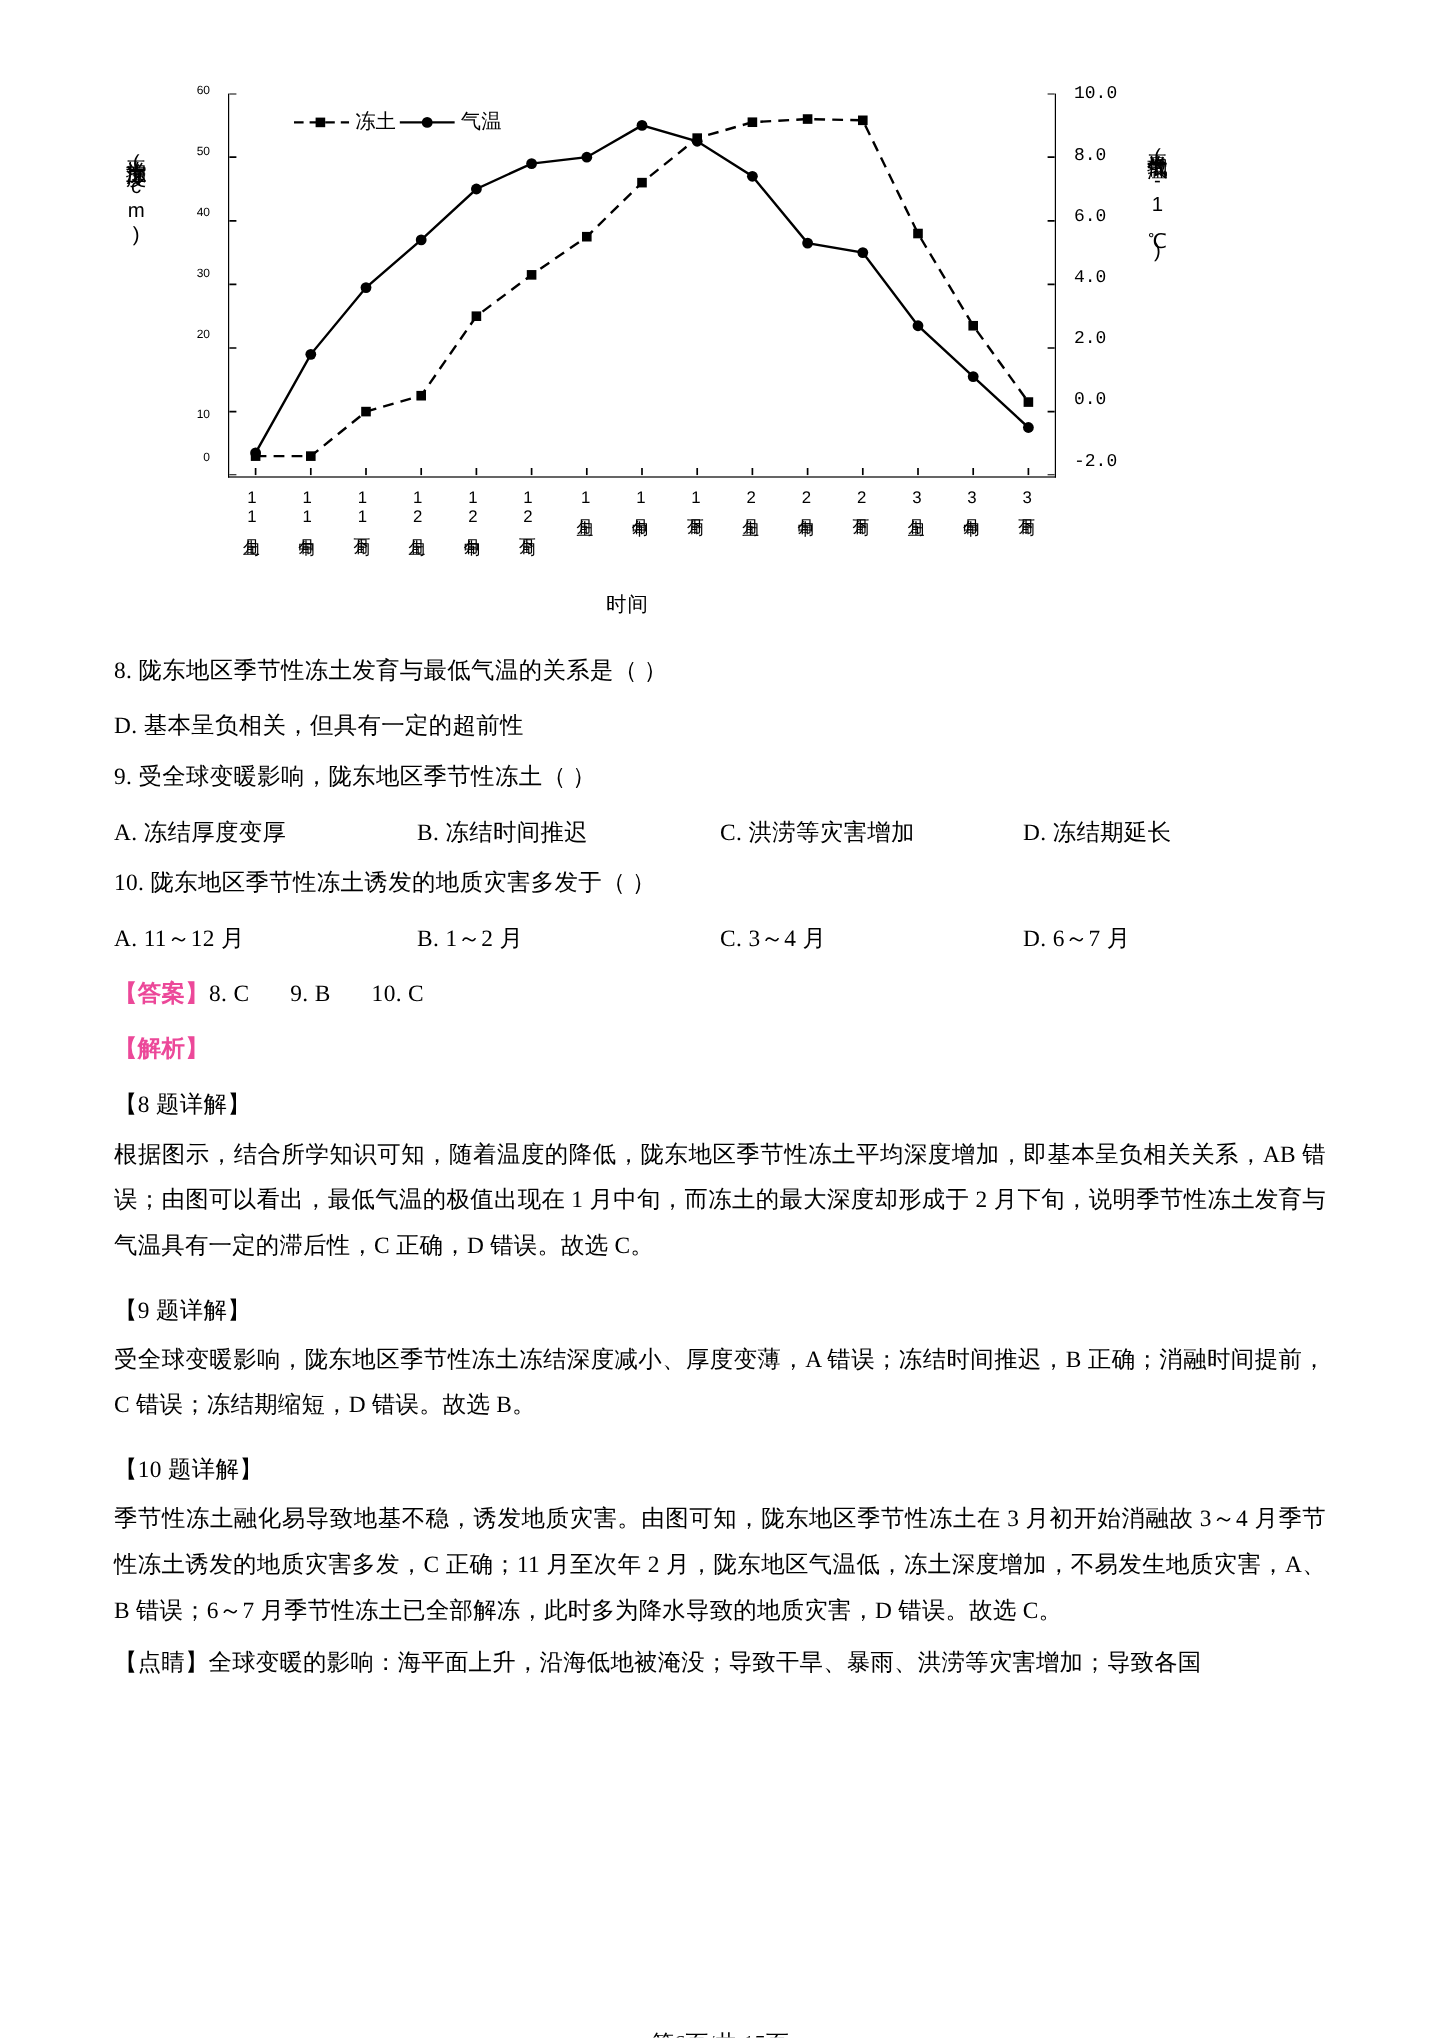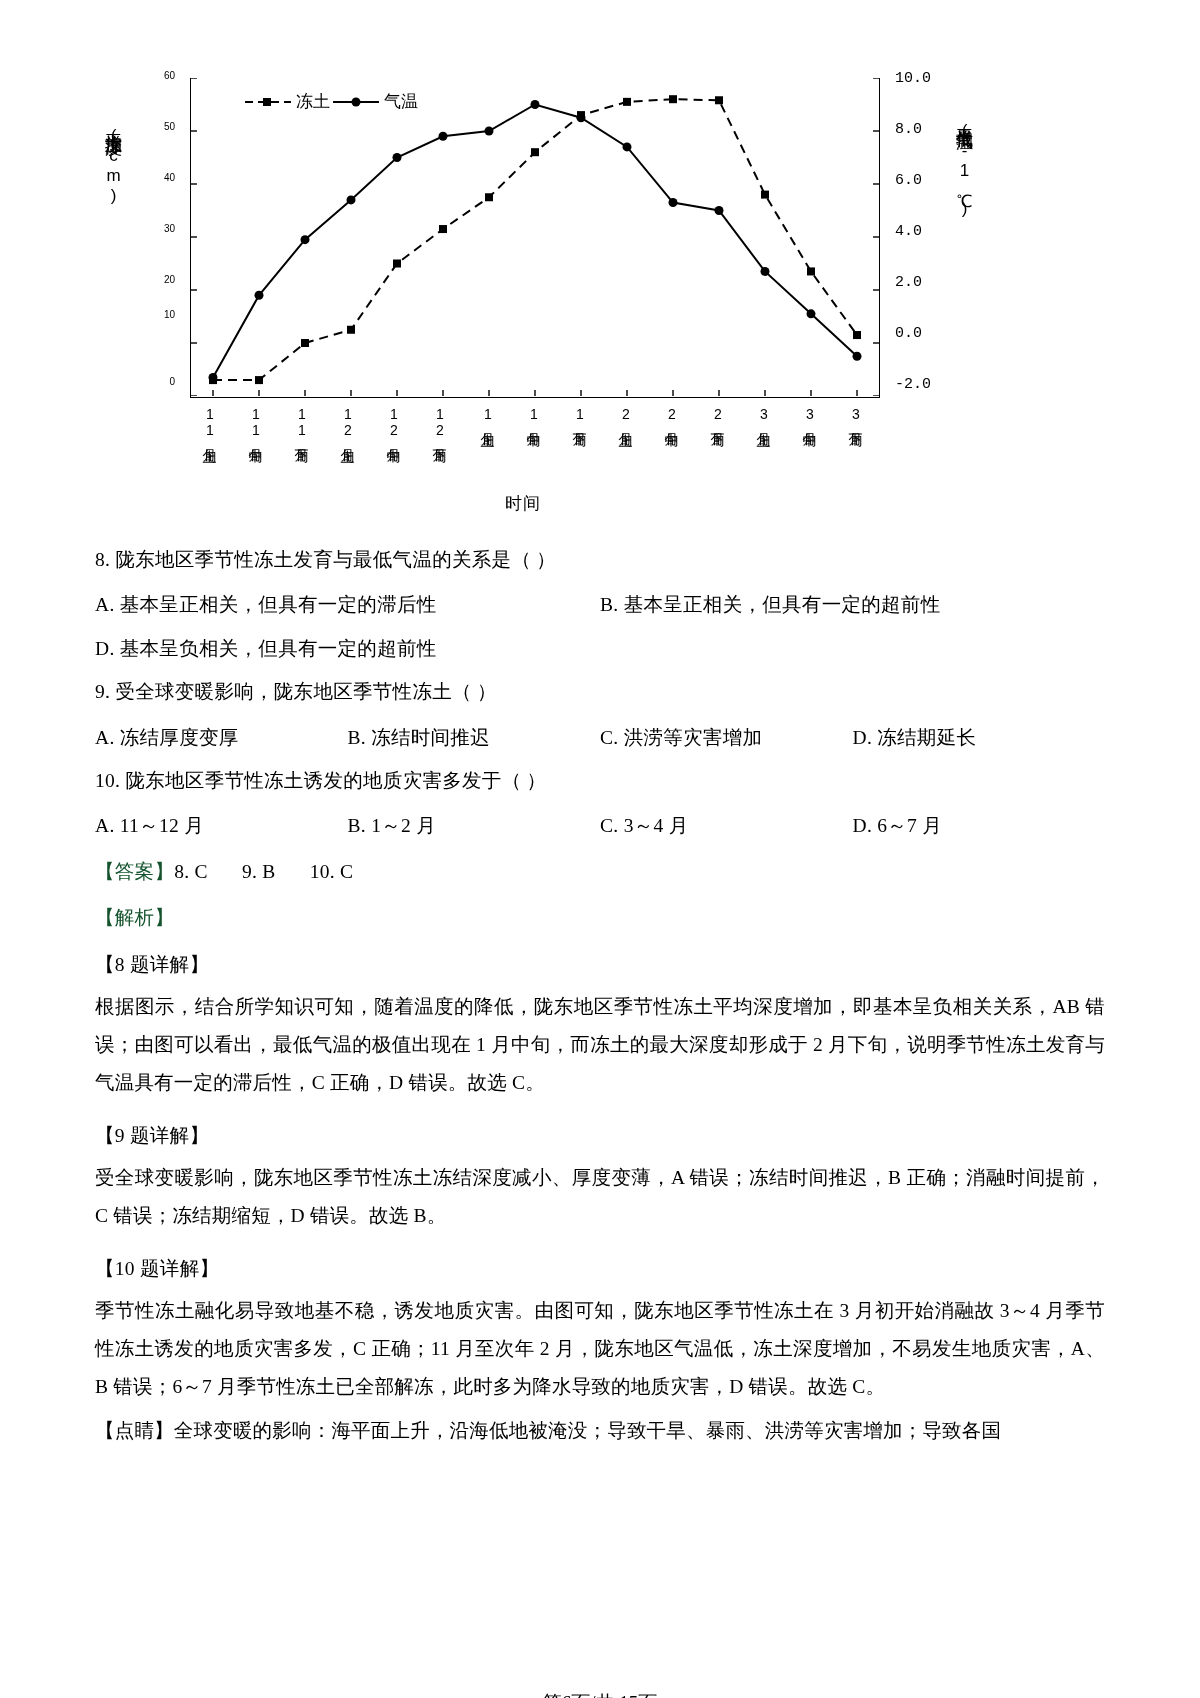--- a/index.html
+++ b/index.html
@@ -118,21 +118,21 @@
     margin-top: 17px;
     letter-spacing: 0.3px;
   }
   .opts.two > div { width: 50%; }
   .opts.four > div { width: 25%; }
   .ans {
     font-size: 19.5px;
     margin-top: 19px;
     letter-spacing: 0.3px;
   }
-  .blue { color: #14532d; }
+  .blue { color: #ec4899; font-weight: bold; }
   .ans .sp { display: inline-block; width: 34px; }
   .head {
     font-size: 19.5px;
     margin-top: 20px;
     letter-spacing: 0.3px;
   }
   .para {
     font-size: 19.5px;
     line-height: 1.95;
     margin-top: 10px;
@@ -156,21 +156,21 @@
   <div class="figure">
 
     <div class="y-left-title">平均冻土深度(cm)</div>
     <div class="y-right-title">平均最低气温(-1℃)</div>
 
     <div class="ytick" style="left:30px; top:10px;">60</div>
     <div class="ytick" style="left:30px; top:61px;">50</div>
     <div class="ytick" style="left:30px; top:112px;">40</div>
     <div class="ytick" style="left:30px; top:163px;">30</div>
     <div class="ytick" style="left:30px; top:214px;">20</div>
-    <div class="ytick" style="left:30px; top:249px;">10</div>
+    <div class="ytick" style="left:30px; top:280px;">10</div>
     <div class="ytick" style="left:30px; top:316px;">0</div>
 
     <div class="ytick-r" style="left:790px; top:10px;">10.0</div>
     <div class="ytick-r" style="left:790px; top:61px;">8.0</div>
     <div class="ytick-r" style="left:790px; top:112px;">6.0</div>
     <div class="ytick-r" style="left:790px; top:163px;">4.0</div>
     <div class="ytick-r" style="left:790px; top:214px;">2.0</div>
     <div class="ytick-r" style="left:790px; top:265px;">0.0</div>
     <div class="ytick-r" style="left:790px; top:316px;">-2.0</div>
 
@@ -286,24 +286,20 @@
     <div class="xtick" style="left:604px; top:346px;">2月下旬</div>
     <div class="xtick" style="left:650px; top:346px;">3月上旬</div>
     <div class="xtick" style="left:696px; top:346px;">3月中旬</div>
     <div class="xtick" style="left:742px; top:346px;">3月下旬</div>
 
     <div class="x-axis-title">时间</div>
   </div>
 
   <div class="q">8. 陇东地区季节性冻土发育与最低气温的关系是（      ）</div>
   <div class="opts two">
-    <div>A. 基本呈正相关，但具有一定的滞后性</div>
-    <div>B. 基本呈正相关，但具有一定的超前性</div>
-  </div>
-  <div class="opts two">
     <div>D. 基本呈负相关，但具有一定的超前性</div>
   </div>
 
   <div class="q">9. 受全球变暖影响，陇东地区季节性冻土（      ）</div>
   <div class="opts four">
     <div>A. 冻结厚度变厚</div>
     <div>B. 冻结时间推迟</div>
     <div>C. 洪涝等灾害增加</div>
     <div>D. 冻结期延长</div>
   </div>

